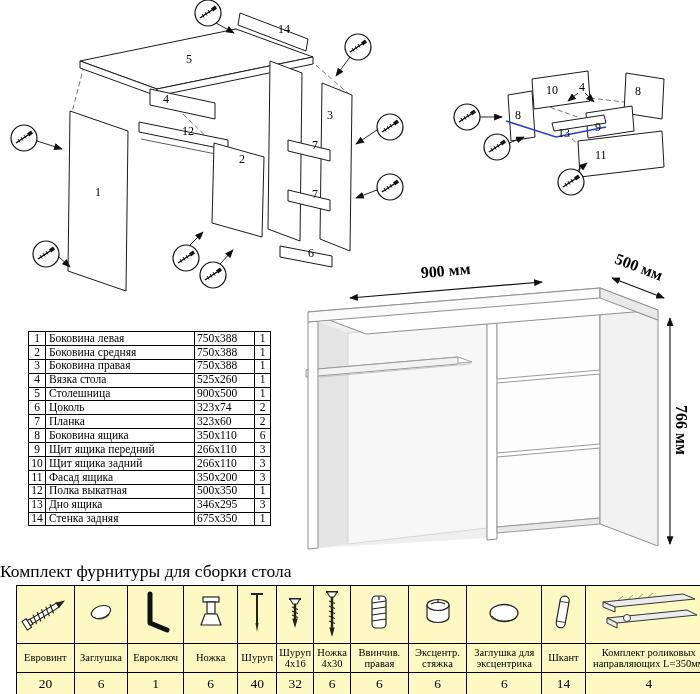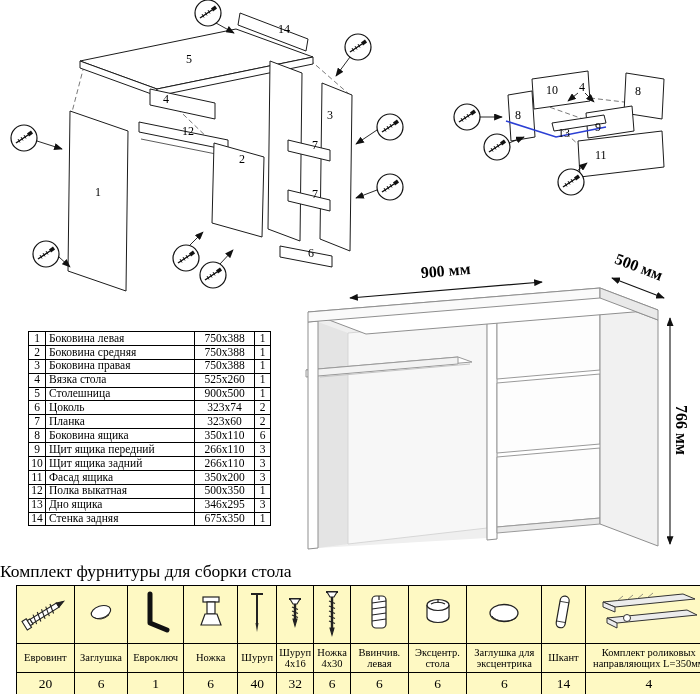--- a/index.html
+++ b/index.html
@@ -13,21 +13,21 @@
   .blue{stroke:#2b3fd4;stroke-width:1.6;fill:none}
   .lbl{font-family:"Liberation Serif",serif;font-size:12px;fill:#000}
   .dim{font-family:"Liberation Serif",serif;font-size:16px;font-weight:bold;fill:#000}
   .dimline{stroke:#111;stroke-width:1.1}
 
   .parts-table{position:absolute;left:28px;top:331px;border-collapse:collapse;background:#fff}
   .parts-table td{border:1px solid #000;font-size:11.5px;line-height:1;height:13.9px;
     padding:0 2px;white-space:nowrap}
   td.pt-num{width:17px;text-align:center}
   td.pt-name{width:149px;padding-left:3px}
-  td.pt-size{width:60px;text-align:center}
+  td.pt-size{width:60px;text-align:left}
   td.pt-qty{width:16px;text-align:center}
 
   .kit-title{position:absolute;top:561px;left:0;width:655px;font-size:17.5px}
 
   .hw-table{position:absolute;left:16px;top:585px;width:697px;border-collapse:collapse;
     table-layout:fixed;background:#fef9c3;text-align:center}
   .hw-table td{border:1px solid #000;padding:0;vertical-align:middle;overflow:hidden}
   tr.hw-icons-row td{height:58px}
   tr.hw-names-row td{height:29px;font-size:10.5px;line-height:1.05;padding:1px}
   tr.hw-qty-row td{height:22px;font-size:13.5px}
@@ -412,22 +412,22 @@
     </td>
   </tr>
   <tr class="hw-names-row">
     <td>Евровинт</td>
     <td>Заглушка</td>
     <td>Евроключ</td>
     <td>Ножка</td>
     <td>Шуруп</td>
     <td>Шуруп 4х16</td>
     <td>Ножка 4х30</td>
-    <td>Ввинчив. левая</td>
-    <td>Эксцентр. стола</td>
+    <td>Ввинчив. правая</td>
+    <td>Эксцентр. стяжка</td>
     <td>Заглушка для эксцентрика</td>
     <td>Шкант</td>
     <td>Комплект роликовых направляющих L=350мм</td>
   </tr>
   <tr class="hw-qty-row">
     <td>20</td>
     <td>6</td>
     <td>1</td>
     <td>6</td>
     <td>40</td>

